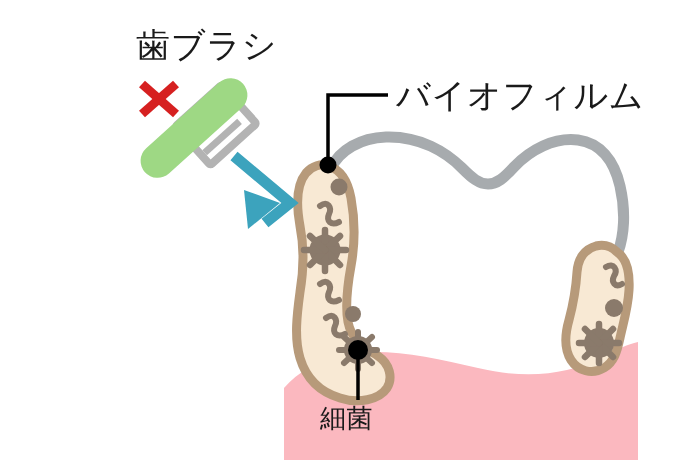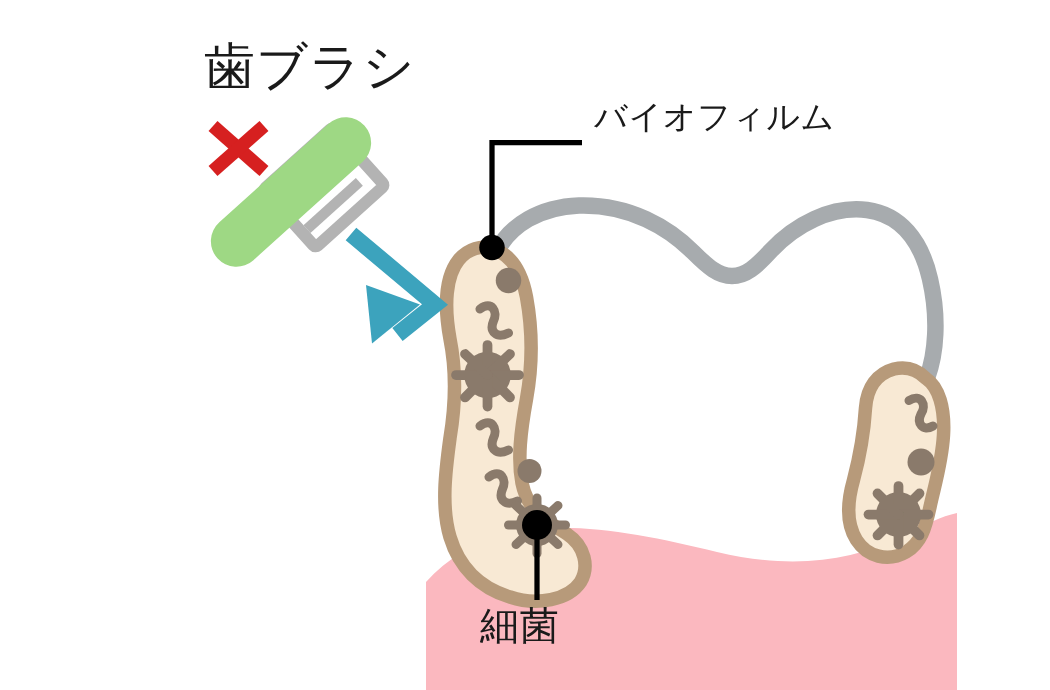--- a/index.html
+++ b/index.html
@@ -35,22 +35,22 @@
     line-height: 1;
     letter-spacing: 0.02em;
   }
   #label-toothbrush {
     left: 88px;
     top: 28px;
     font-size: 34px;
   }
   #label-biofilm {
     left: 348px;
-    top: 68px;
-    font-size: 22px;
+    top: 78px;
+    font-size: 34px;
   }
   #label-bacteria {
     left: 272px;
     top: 405px;
     font-size: 26px;
   }
 </style>
 </head>
 <body>
 

